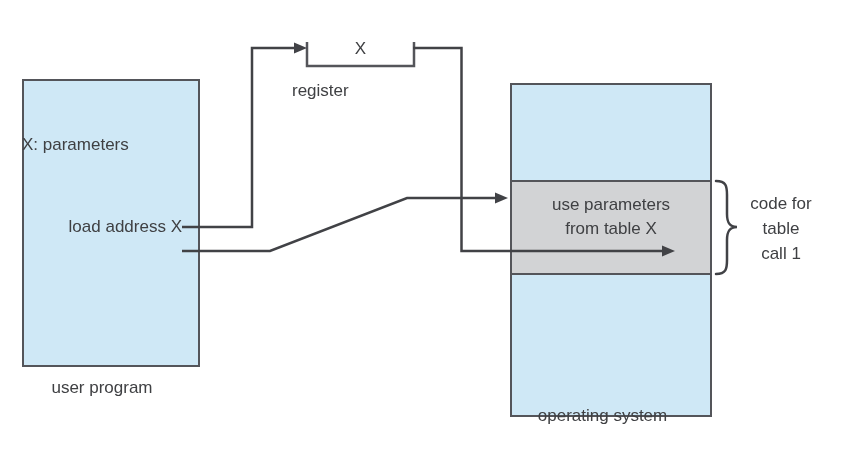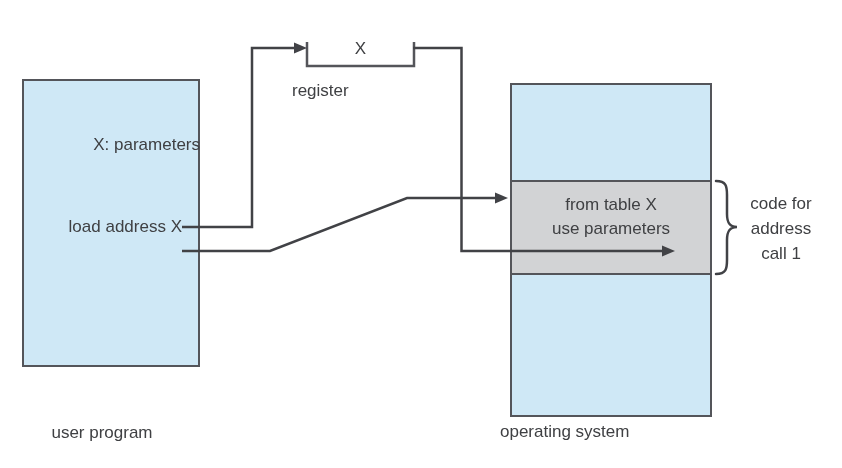--- a/index.html
+++ b/index.html
@@ -7,27 +7,27 @@
     position:relative;width:842px;height:468px;background:#ffffff;overflow:hidden;
     font-family:"Liberation Sans", sans-serif;color:#3f4043;font-size:17px;line-height:1.2;
   }
   .box{position:absolute;background:#cfe8f6;border:2.5px solid #54555a;box-sizing:border-box;}
   .user-box{left:22px;top:79px;width:178px;height:288px;}
   .os-box{left:510px;top:83px;width:202px;height:334px;}
   .table-band{position:absolute;left:510px;top:180px;width:202px;height:95px;background:#d2d3d5;
     border:2.5px solid #54555a;box-sizing:border-box;}
   .overlay{position:absolute;left:0;top:0;width:842px;height:468px;}
   .txt{position:absolute;white-space:nowrap;}
-  .param-label{left:22px;top:133px;width:178px;text-align:right;line-height:24px;}
+  .param-label{left:22px;top:133px;width:178px;text-align:left;line-height:24px;}
   .code-lines{left:22px;top:214px;width:160px;text-align:right;line-height:25px;}
-  .user-caption{left:22px;top:378px;width:160px;text-align:center;margin-top:45px;}
+  .user-caption{left:22px;top:378px;width:160px;text-align:center;}
   .register-value{left:307px;top:39px;width:107px;text-align:center;}
   .register-caption{left:292px;top:81px;width:120px;}
   .table-text{left:510px;top:193px;width:202px;text-align:center;line-height:24px;}
-  .os-caption{left:500px;top:422px;width:205px;}
+  .os-caption{left:500px;top:406px;width:205px;text-align:center;}
   .brace-text{left:738px;top:191px;width:86px;text-align:center;line-height:25px;}
 </style>
 </head>
 <body>
 
 <div class="canvas">
 
   <div class="box user-box"></div>
   <div class="box os-box"></div>
   <div class="table-band"></div>
@@ -56,25 +56,25 @@
     <div>load address X</div>
   </div>
 
   <div class="txt user-caption">user program</div>
 
   <div class="txt register-value">X</div>
 
   <div class="txt register-caption">register</div>
 
   <div class="txt table-text">
+    <div>use parameters</div>
     <div>from table X</div>
-    <div>use parameters</div>
   </div>
 
   <div class="txt os-caption">operating system</div>
 
   <div class="txt brace-text">
     <div>code for</div>
-    <div>address</div>
+    <div>table</div>
     <div>call 1</div>
   </div>
 
 </div>
 
 </body></html>

